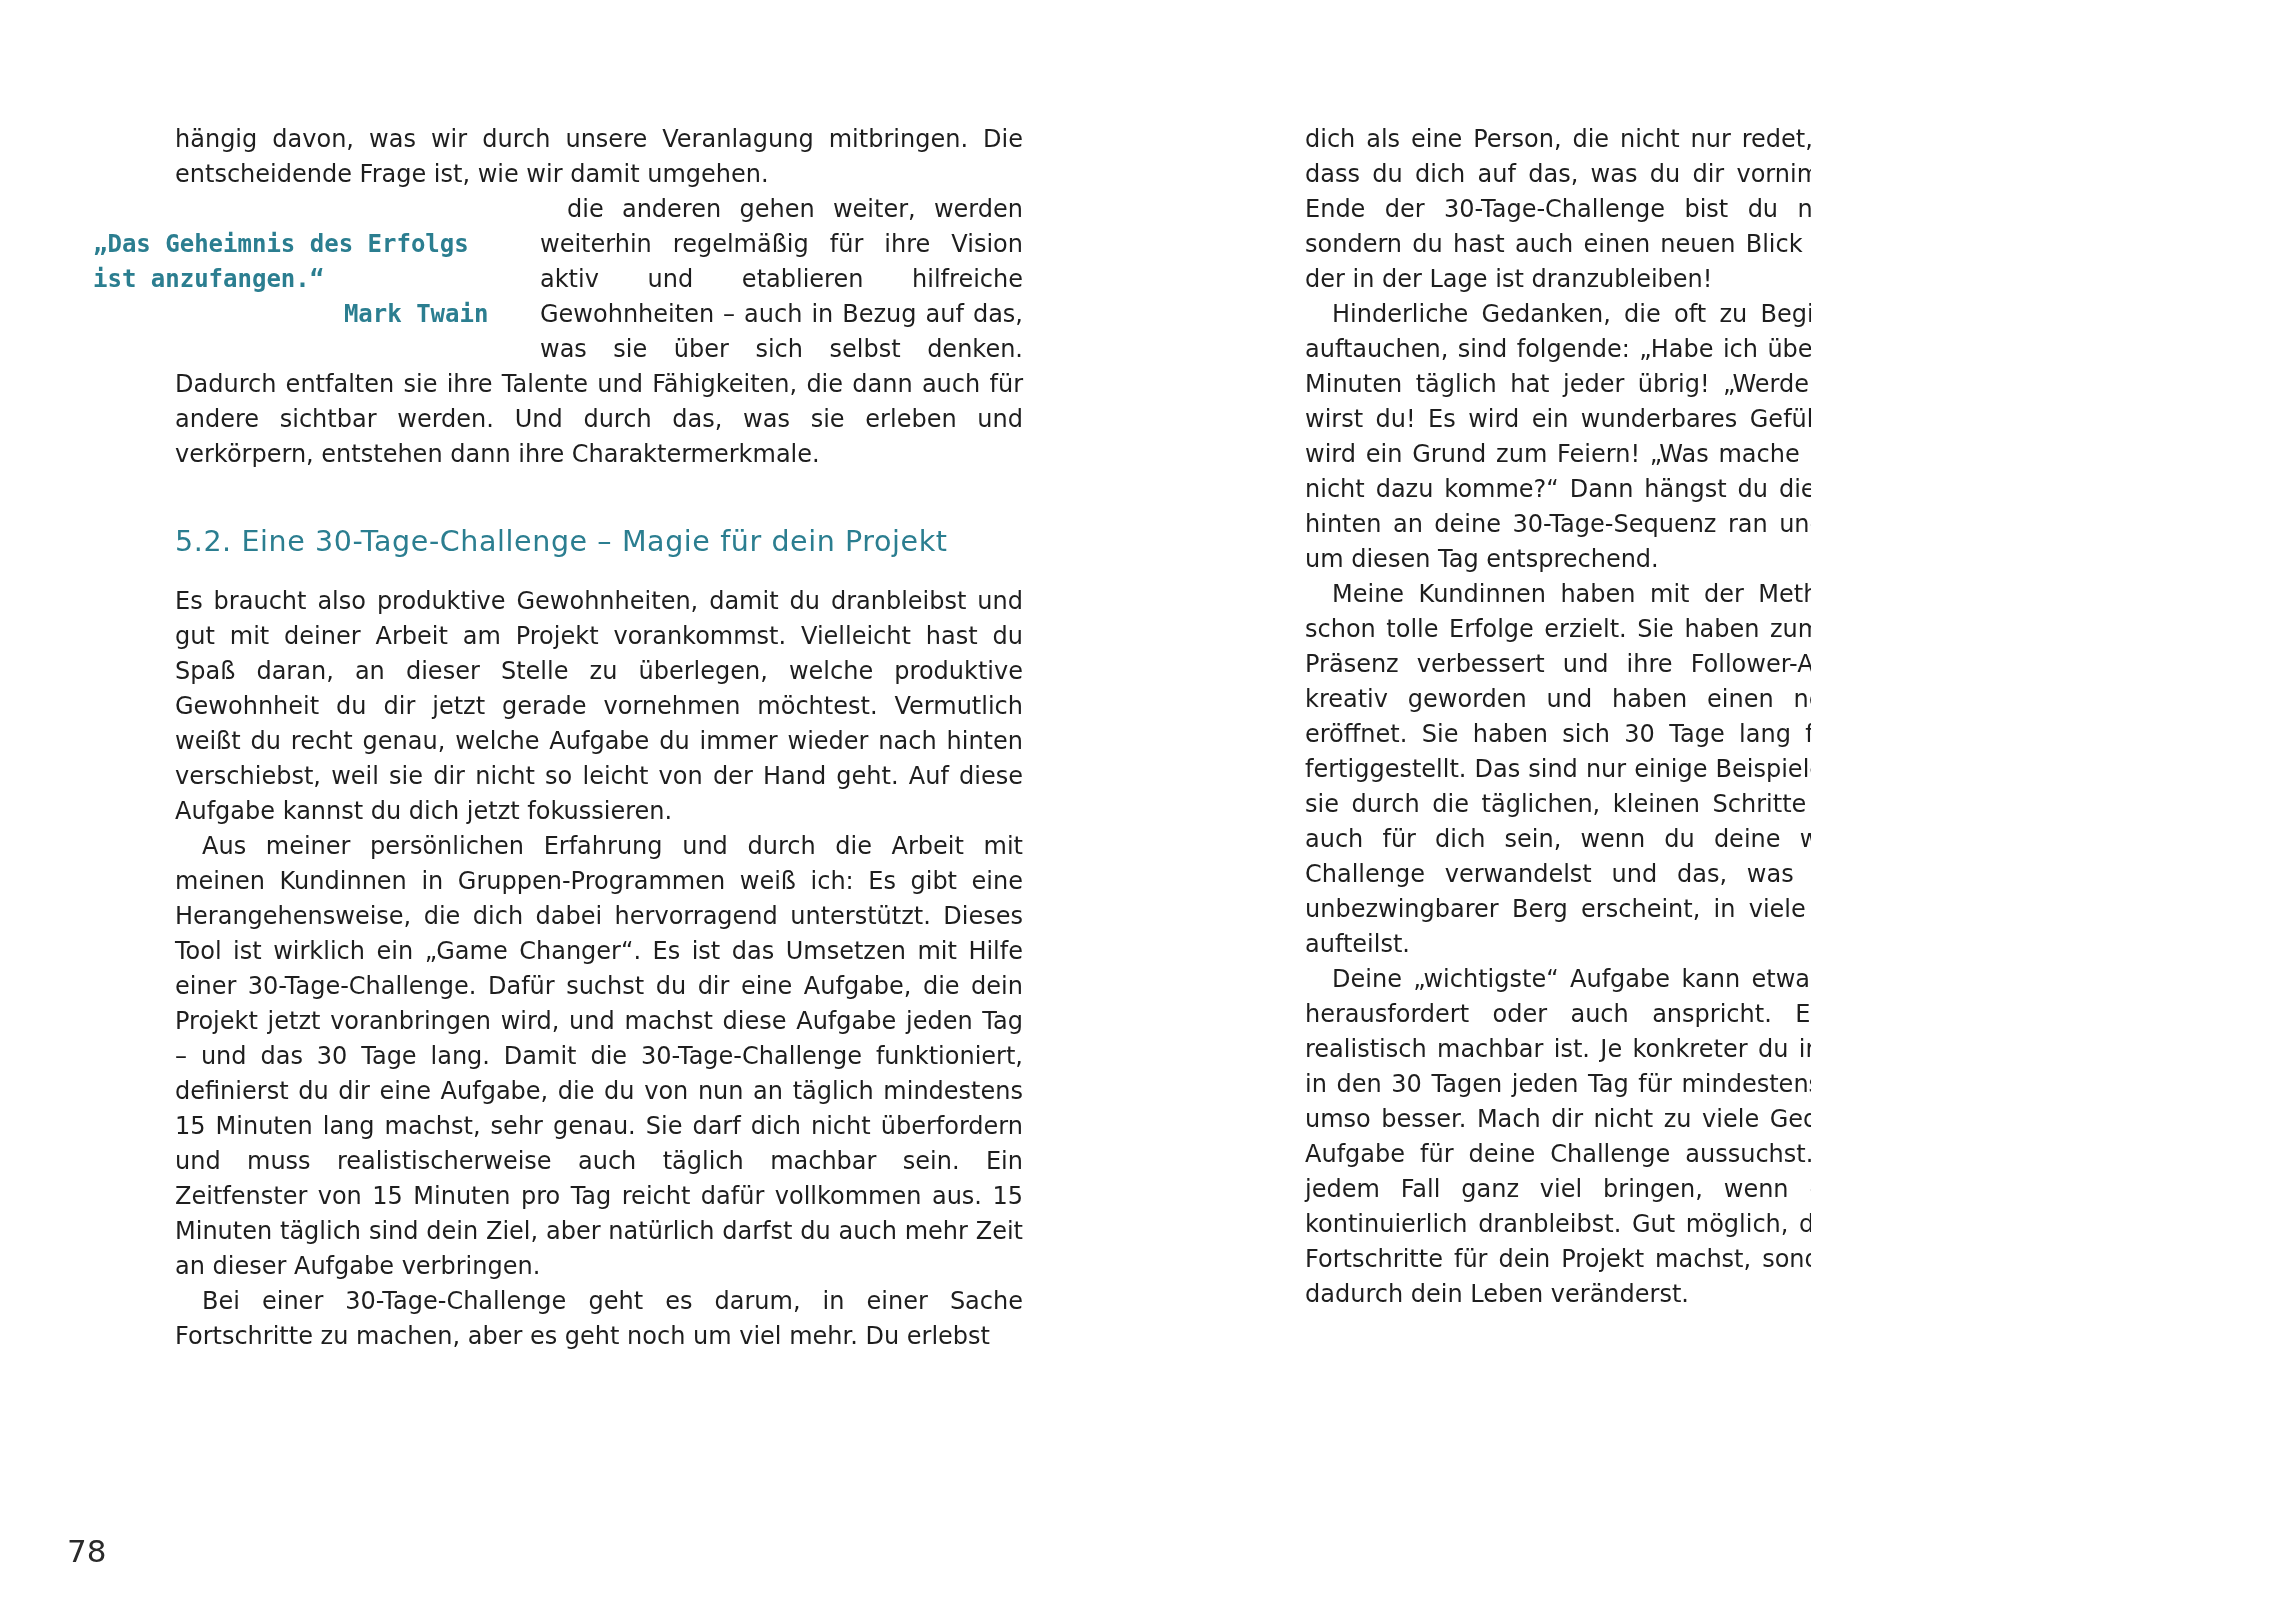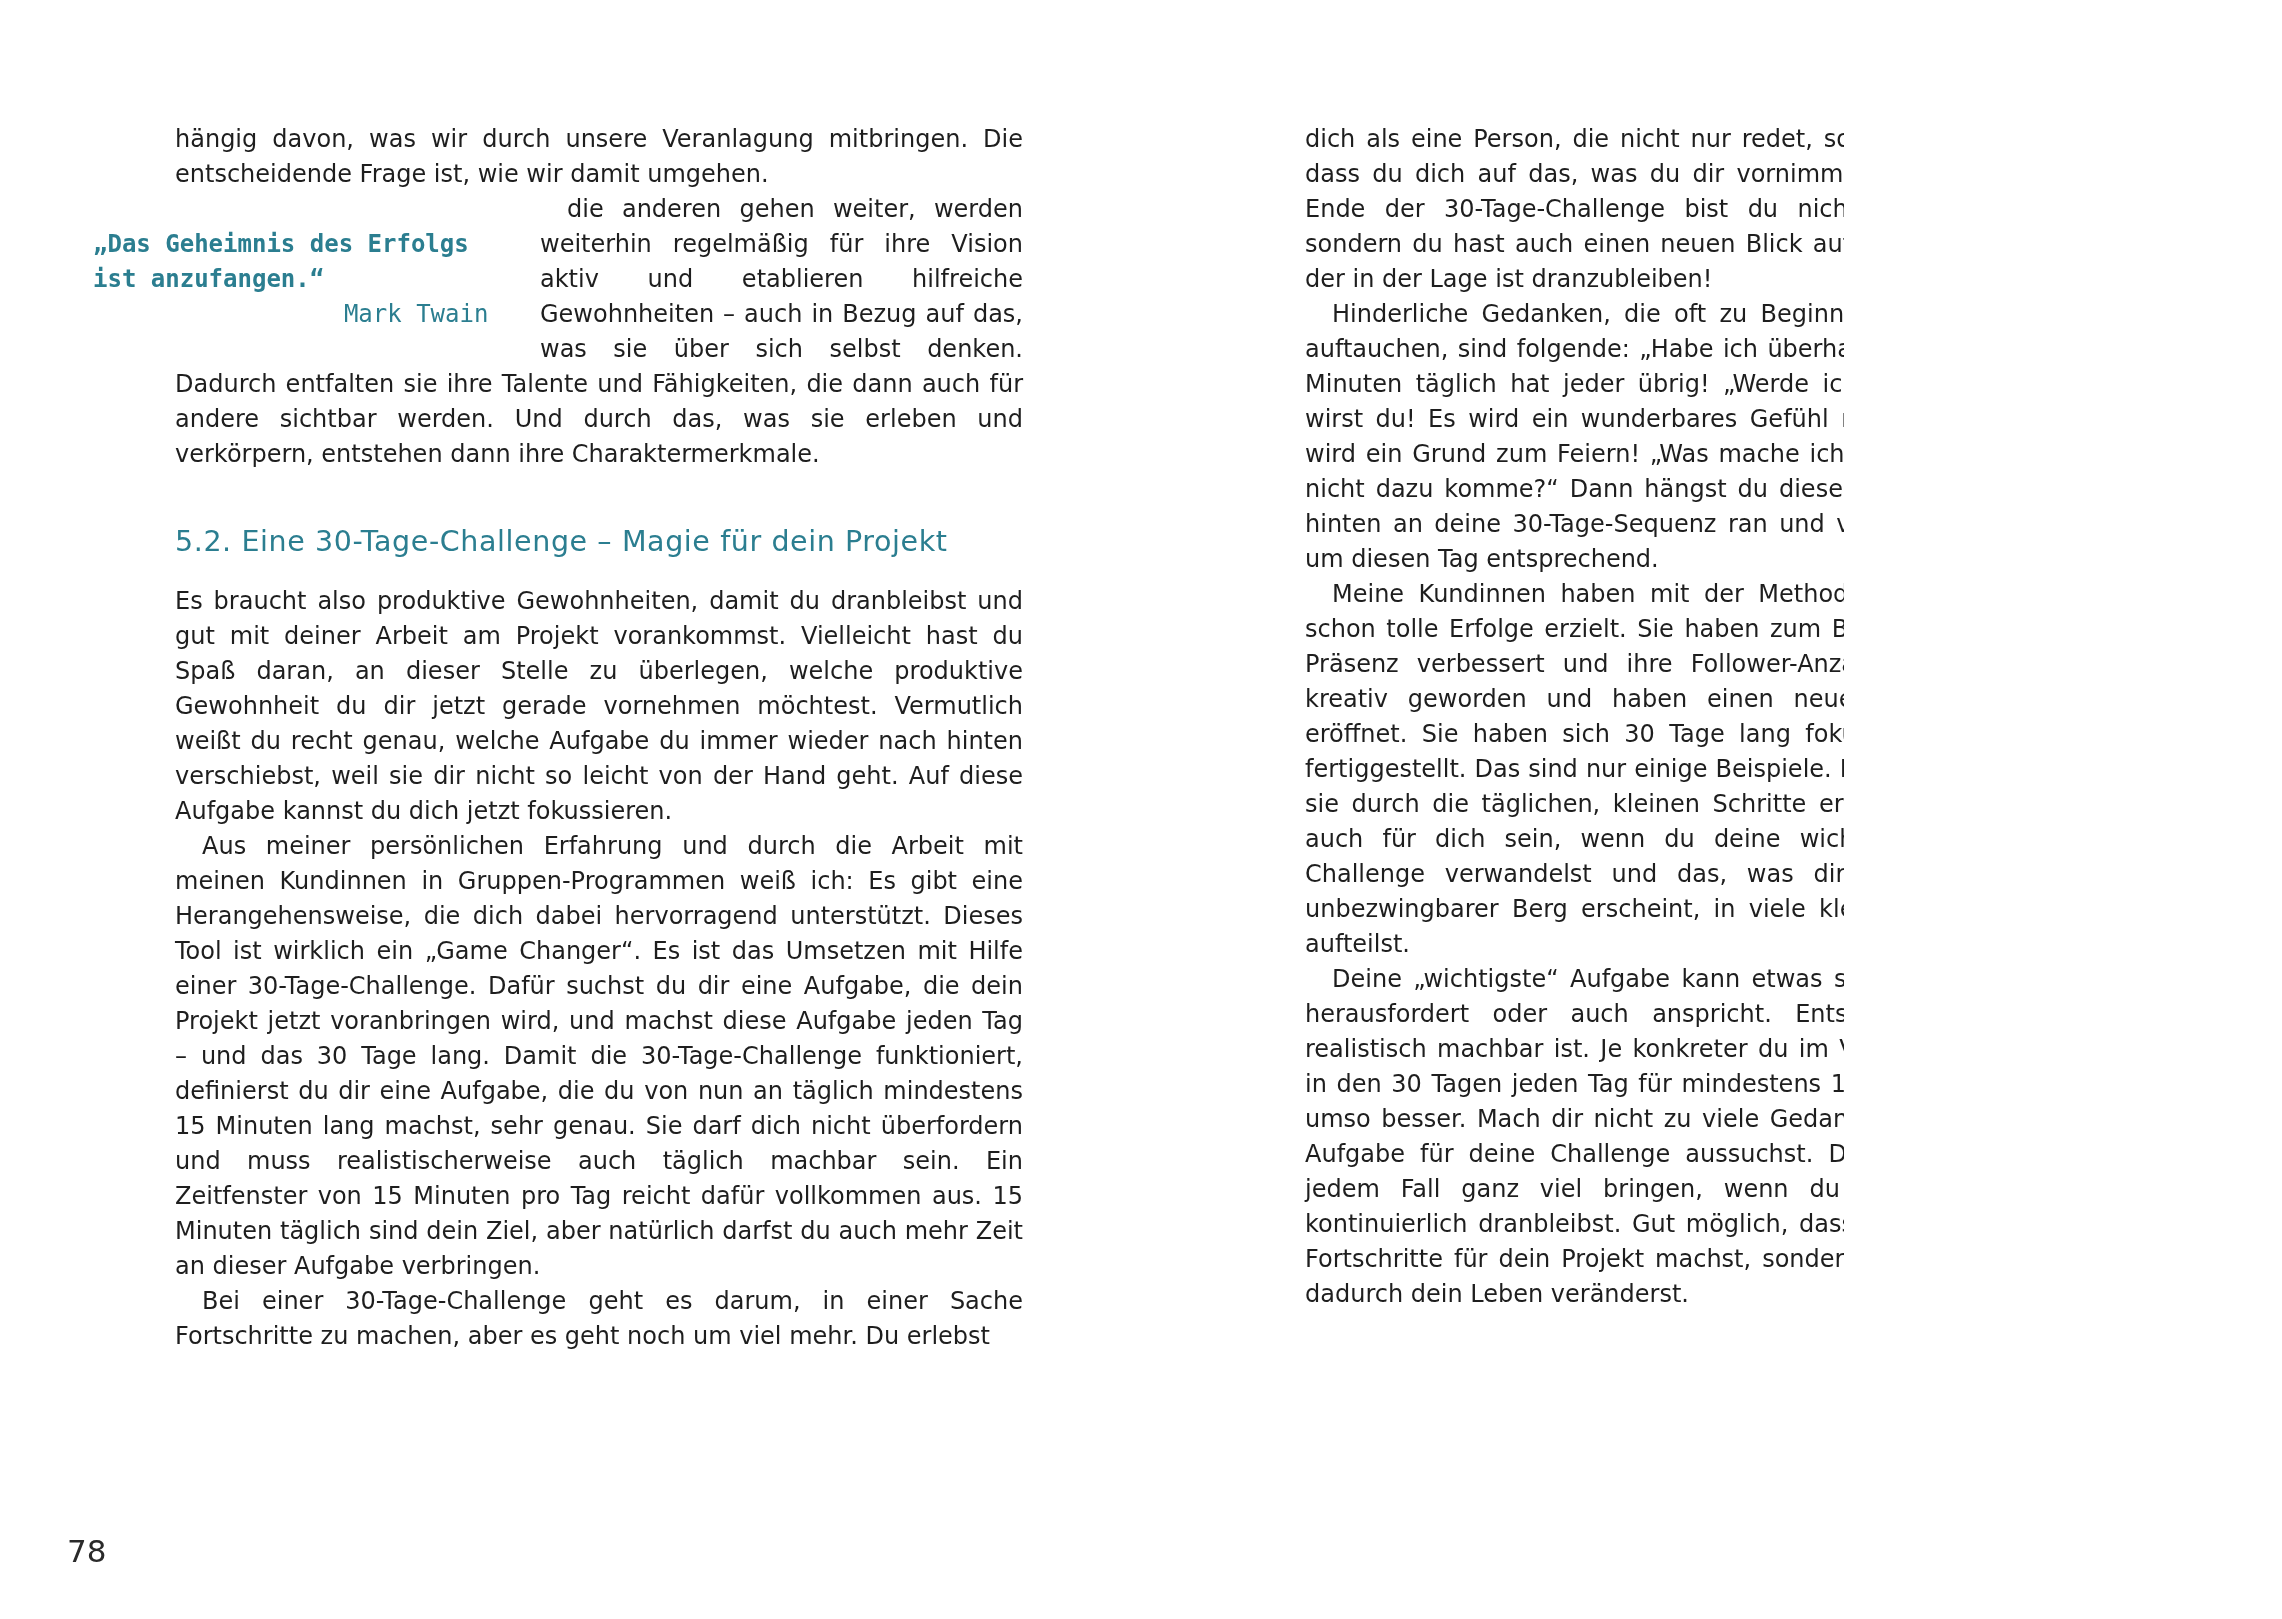--- a/index.html
+++ b/index.html
@@ -8,21 +8,20 @@
     background: #ffffff;
   }
   .spread {
     position: relative;
     width: 1811px;
     height: 1620px;
     background: #ffffff;
     overflow: hidden;
     font-family: "DejaVu Sans", "Liberation Sans", sans-serif;
     color: #1e1e1e;
-    padding-left: 33px;
   }
   .page-col {
     position: absolute;
     top: 122px;
     width: 848px;
     font-size: 24px;
     line-height: 35px;
     text-align: justify;
     hyphens: auto;
     -webkit-hyphens: auto;
@@ -51,21 +50,21 @@
     color: var(--accent);
     text-align: left;
     text-indent: 0;
   }
   .pull-quote .q-line {
     display: block;
     font-weight: 700;
   }
   .pull-quote .q-attr {
     display: block;
-    font-weight: 400;
+    font-weight: 700;
     text-align: right;
     padding-right: 7.6px;
   }
 
   h2.section-heading {
     font-size: 28.5px;
     line-height: 38px;
     font-weight: 400;
     letter-spacing: 0.6px;
     color: var(--accent);

